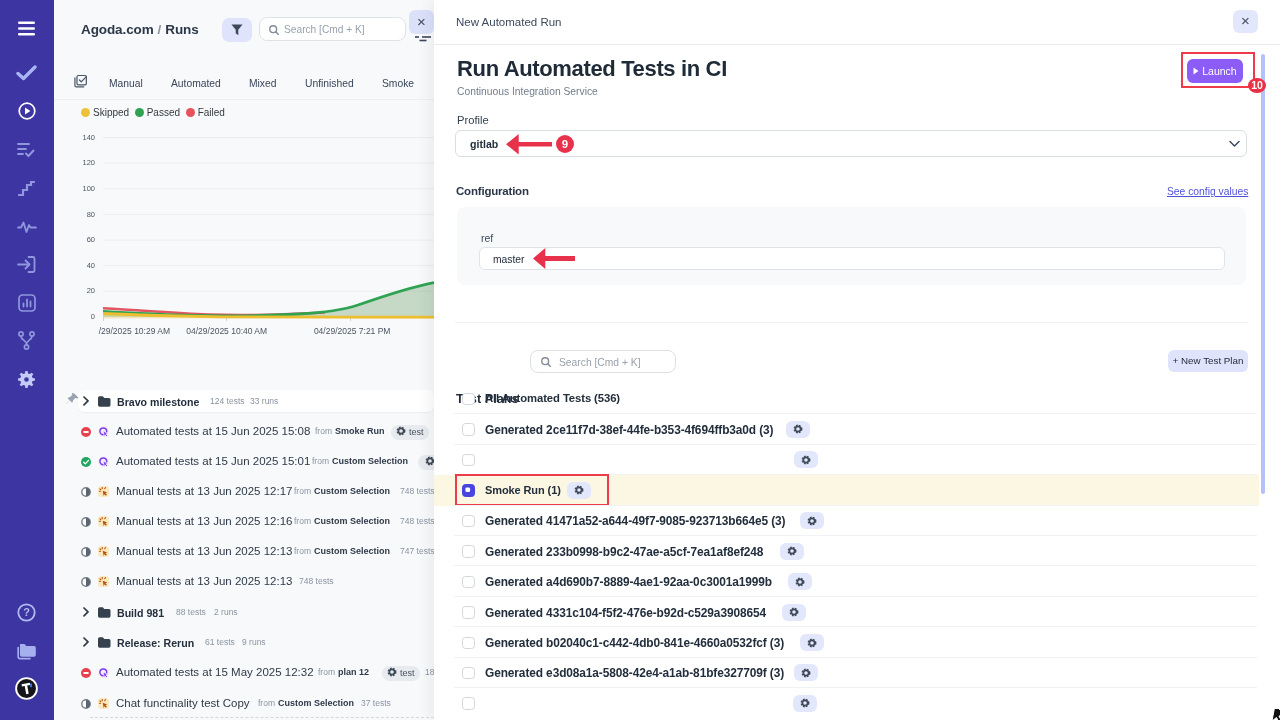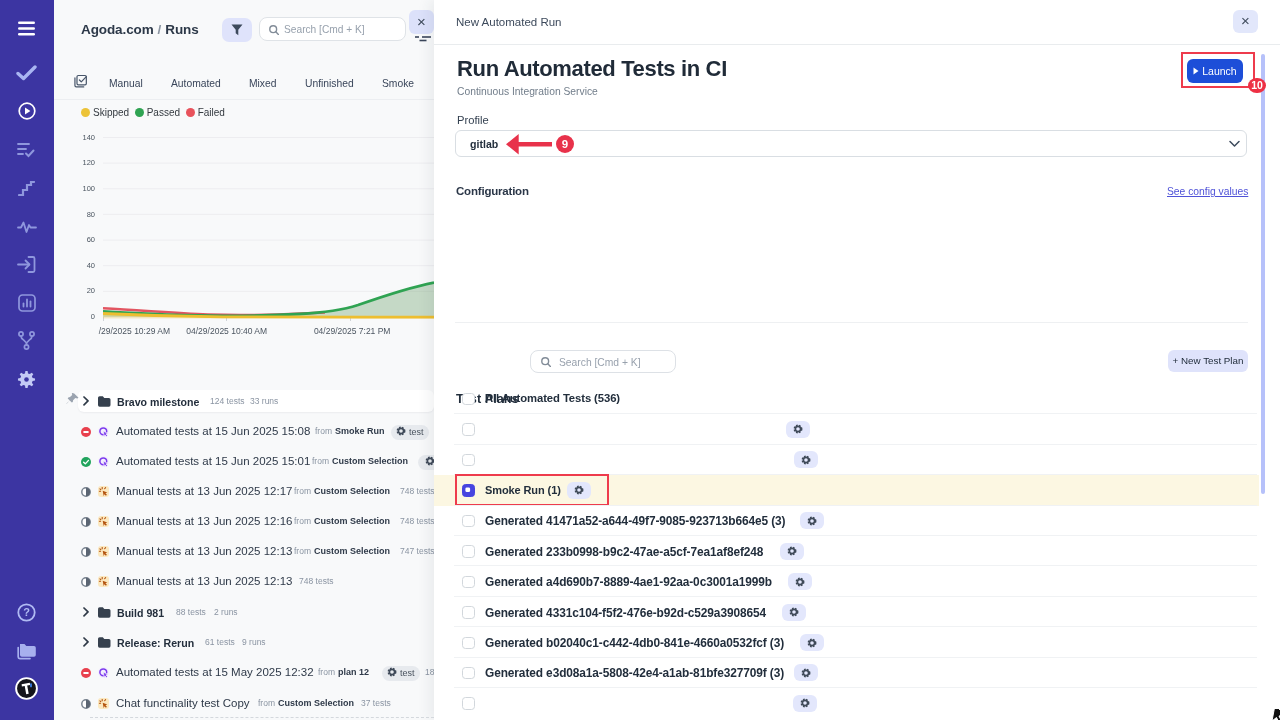--- a/index.html
+++ b/index.html
@@ -334,61 +334,71 @@
 </div>
 
 <div id="modal">
   <div class="abs nw" style="left:22px; top:16px; font-size:11.5px; color:#3d4a5c;">New Automated Run</div>
   <div id="mclose">×</div>
   <div class="abs" style="left:0; top:43.5px; width:846px; border-top:1px solid #e9ecee;"></div>
 
   <div class="abs nw" style="left:23px; top:55.9px; font-size:22px; font-weight:bold; color:#202b38; letter-spacing:-0.35px;">Run Automated Tests in CI</div>
   <div class="abs nw" style="left:23px; top:86px; font-size:10.3px; color:#717d8a;">Continuous Integration Service</div>
 
-  <div class="abs" style="left:753px; top:59px; width:56px; height:24px; background:#1d4ed8; border-radius:6px; color:#fff; font-size:10.5px; text-align:center; line-height:24px;"><svg width="6" height="8" viewBox="0 0 6 8" style="margin-right:3px;">
+  <div class="abs" style="left:753px; top:59px; width:56px; height:24px; background:#8b5cf6; border-radius:6px; color:#fff; font-size:10.5px; text-align:center; line-height:24px;"><svg width="6" height="8" viewBox="0 0 6 8" style="margin-right:3px;">
         <path d="M0.5 0.5 L5.5 4 L0.5 7.5 Z" fill="#fff"></path>
       </svg>Launch</div>
   <div class="redrect" style="left:747px; top:52px; width:74px; height:36px;"></div>
   <div class="redbadge" style="left:814px; top:77.5px; width:18px; height:15.5px; font-size:10.5px; line-height:15.5px; z-index:4;">10</div>
 
   <div class="abs nw" style="left:23px; top:114px; font-size:11.2px; color:#323f4f;">Profile</div>
   <div class="select" style="left:21px; top:130px; width:792px; height:27px;">
     <span class="abs nw" style="left:14px; top:7px; font-size:10.6px; font-weight:bold; color:#222e3c;">gitlab</span>
     <svg class="abs" style="left:773px; top:9px;" width="11" height="8" viewBox="0 0 11 8">
         <path d="M1 1.5 L5.5 6 L10 1.5" stroke="#3d4a5c" stroke-width="1.5" fill="none" stroke-linecap="round" stroke-linejoin="round"></path>
       </svg>
   </div>
 
   <svg class="abs" style="left:71.7px; top:134.3px;" width="46" height="20.5" viewBox="0 0 46 20.5">
     <path d="M0 10.25 L12.7 0 L12.7 7.9 L46 7.9 L46 12.6 L12.7 12.6 L12.7 20.5 Z" fill="#e8324b"></path>
   </svg>
   <div class="redbadge" style="left:122px; top:135px; width:18px; height:18px; font-size:11.5px; line-height:18px; background:#e8324b;">9</div>
 
   <div class="abs nw" style="left:22px; top:185px; font-size:11.5px; font-weight:bold; color:#2b3748; letter-spacing:-0.2px;">Configuration</div>
   <div class="abs nw" style="left:733px; top:186px; font-size:10.3px; color:#4f52d8; text-decoration:underline;">See config values</div>
+  <div class="abs" style="left:23px; top:207px; width:789px; height:78px; background:#f8f9fa; border-radius:8px;">
+    <div class="abs nw" style="left:24px; top:25px; font-size:10.5px; color:#3d4a5c;">ref</div>
+    <div class="abs" style="left:22px; top:40px; width:746px; height:23px; background:#fff; border:1px solid #dfe3e8; border-radius:6px;">
+      <span class="abs nw" style="left:13px; top:6px; font-size:10.3px; color:#222e3c;">master</span>
+    </div>
+    <svg class="abs" style="left:76.3px; top:41.3px;" width="42" height="21" viewBox="0 0 42 21">
+      <path d="M0 10.5 L12.3 0 L12.3 8 L42 8 L42 13 L12.3 13 L12.3 21 Z" fill="#e8324b"></path>
+    </svg>
+  </div>
 
   <div class="abs" style="left:21px; top:322px; width:793px; border-top:1px solid #eef0f2;"></div>
 
   <div class="abs nw" style="left:22px; top:353px; font-size:12.7px; font-weight:bold; color:#222e3c;margin-top:39px;">Test Plans</div>
   <div class="abs" style="left:96px; top:350px; width:146px; height:23px; background:#fff; border:1px solid #dde1e6; border-radius:8px;">
     <svg class="abs" style="left:10px; top:6px;" width="10" height="10" viewBox="0 0 10 10">
         <use href="#s-mag"></use>
       </svg>
     <span class="abs nw" style="left:28px; top:5.5px; font-size:10.3px; color:#98a1ad;">Search [Cmd + K]</span>
   </div>
   <div class="abs nw" style="left:734px; top:350px; width:80px; height:22px; background:#dfe3fb; border-radius:6px; font-size:9.8px; color:#222e3c; text-align:center; line-height:22px;">+ New Test Plan</div>
 
   <div id="tplist">
     <div class="tprow" style="top:383.8px;">
       <div class="cb"></div>
         <span class="txt" style="font-size:11.3px;">All Automated Tests (536)</span>
       <div class="rowline" style="top:29.4px;"></div>
     </div>
     <div class="tprow" style="top:414.3px;">
       <div class="cb"></div>
+        <span class="txt">Generated 2ce11f7d-38ef-44fe-b353-4f694ffb3a0d (3)</span>
       <div class="gearchip" style="left:352px;"><svg style="margin:3.5px 7px;" width="10" height="10" viewBox="0 0 10 10">
             <use href="#s-gear"></use>
           </svg></div>
       <div class="rowline" style="top:29.4px;"></div>
     </div>
     <div class="tprow" style="top:444.8px;">
       <div class="cb"></div>
       <div class="gearchip" style="left:360px;"><svg style="margin:3.5px 7px;" width="10" height="10" viewBox="0 0 10 10">
             <use href="#s-gear"></use>
           </svg></div>

